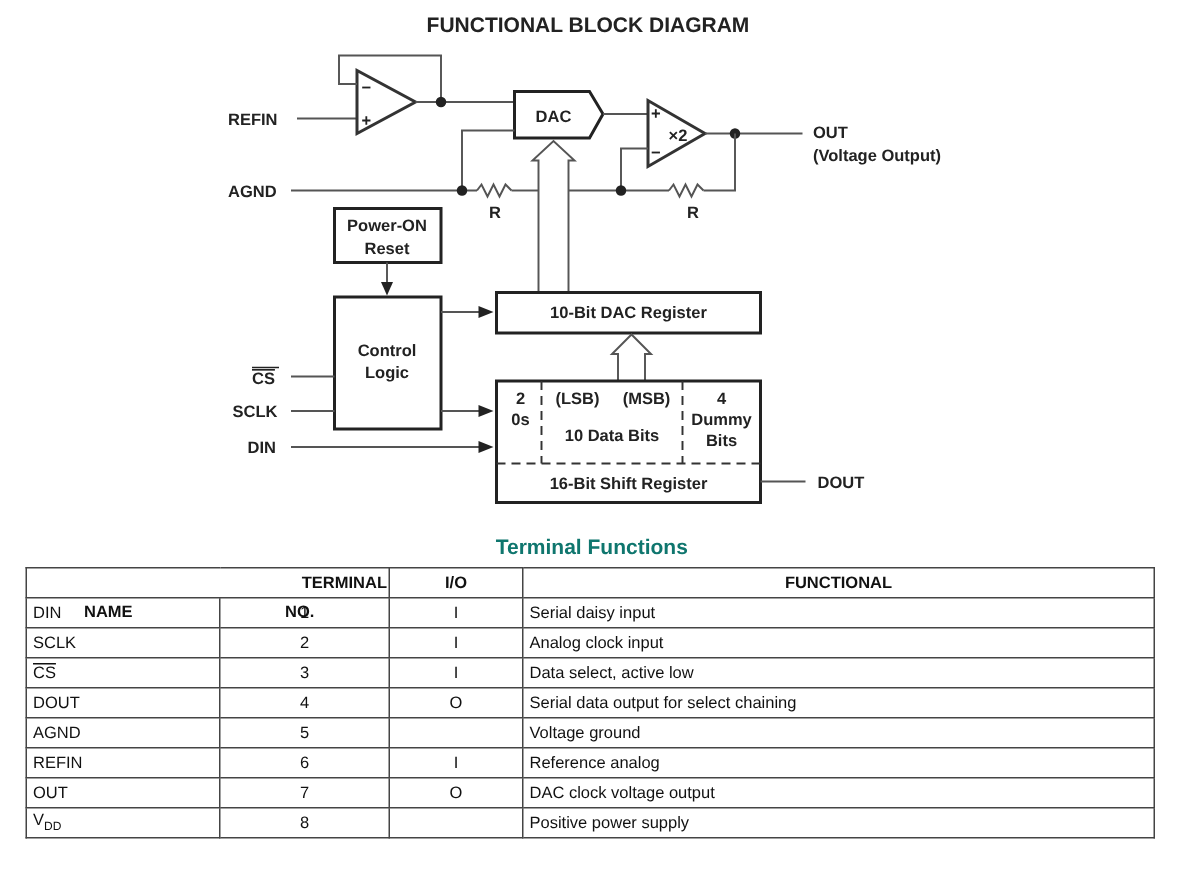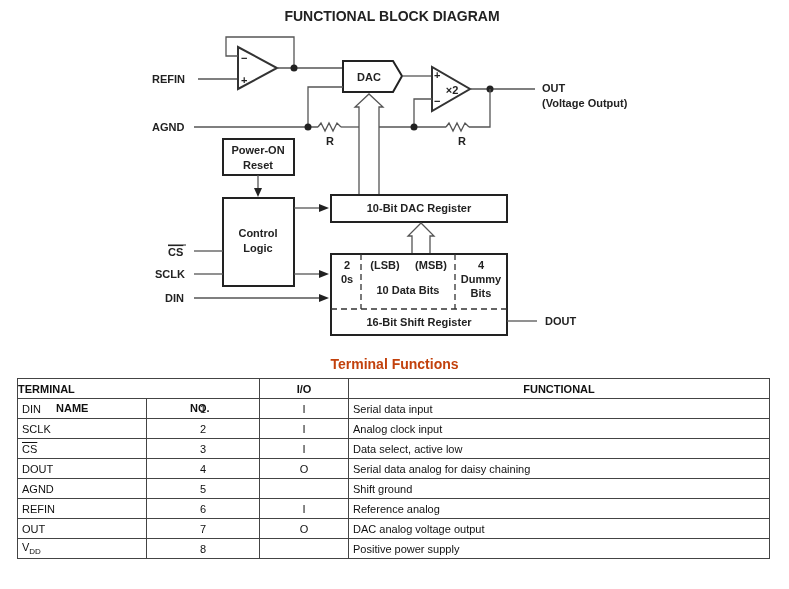--- a/index.html
+++ b/index.html
@@ -10,31 +10,31 @@
   .title { font-size: 14px; }
   .lbl { font-size: 11px; }
   .blk { font-size: 11px; }
   .wire { stroke: #555; stroke-width: 1.3; fill: none; }
   .box { stroke: #222; stroke-width: 2; fill: #fff; }
   .tri { stroke: #333; stroke-width: 2; fill: #fff; }
   .dot { fill: #222; }
   .arrowhead { fill: #222; }
 
   .tf-title { position: absolute; left: 0; width: 789px; top: 356px; text-align: center;
-              font-weight: bold; font-size: 14px; font-family: "Liberation Sans", sans-serif; color: #c2410c; }
+              font-weight: bold; font-size: 14px; font-family: "Liberation Sans", sans-serif; color: #0f766e; }
   table.tf { position: absolute; left: 17px; top: 378px; width: 753px;
              border-collapse: collapse; font-size: 11px; font-family: "Liberation Sans", sans-serif; }
   table.tf td, table.tf th { border: 1px solid #444; padding: 0 4px; height: 19px; }
   table.tf th { font-weight: bold; font-size: 11px; }
   .c-name { width: 120px; text-align: left; }
   .c-no { width: 104px; text-align: center; }
   .c-io { width: 80px; text-align: center; }
   .c-desc { text-align: left; }
   .termhdr { position: relative; height: 40px; padding: 0 !important; }
-  .termhdr .t1 { position: absolute; left: 0; width: 240px; top: 4px; text-align: left; }
+  .termhdr .t1 { position: absolute; left: 0; width: 240px; top: 4px; text-align: right; }
   .termhdr .t2 { position: absolute; left: 38px; top: 23px; }
   .termhdr .t3 { position: absolute; left: 172px; top: 23px; }
   .ovl { text-decoration: overline; }
   sub { font-size: 8px; }
 </style>
 </head>
 <body>
 
 <svg id="diagram" width="789" height="350" viewBox="0 0 789 350">
   <text class="title" x="392" y="21" text-anchor="middle">FUNCTIONAL BLOCK DIAGRAM</text>
@@ -152,57 +152,57 @@
       </th>
       <th class="c-io">I/O</th>
       <th class="c-desc" style="text-align:center">FUNCTIONAL</th>
     </tr>
   </thead>
   <tbody id="tf-body">
       <tr>
         <td class="c-name"><span>DIN</span></td>
         <td class="c-no"><span>1</span></td>
         <td class="c-io"><span>I</span></td>
-        <td class="c-desc"><span>Serial data input</span></td>
+        <td class="c-desc"><span>Serial daisy input</span></td>
       </tr>
       <tr>
         <td class="c-name"><span>SCLK</span></td>
         <td class="c-no"><span>2</span></td>
         <td class="c-io"><span>I</span></td>
         <td class="c-desc"><span>Analog clock input</span></td>
       </tr>
       <tr>
         <td class="c-name"><span class="ovl">CS</span></td>
         <td class="c-no"><span>3</span></td>
         <td class="c-io"><span>I</span></td>
         <td class="c-desc"><span>Data select, active low</span></td>
       </tr>
       <tr>
         <td class="c-name"><span>DOUT</span></td>
         <td class="c-no"><span>4</span></td>
         <td class="c-io"><span>O</span></td>
-        <td class="c-desc"><span>Serial data analog for daisy chaining</span></td>
+        <td class="c-desc"><span>Serial data output for select chaining</span></td>
       </tr>
       <tr>
         <td class="c-name"><span>AGND</span></td>
         <td class="c-no"><span>5</span></td>
         <td class="c-io"><span></span></td>
-        <td class="c-desc"><span>Shift ground</span></td>
+        <td class="c-desc"><span>Voltage ground</span></td>
       </tr>
       <tr>
         <td class="c-name"><span>REFIN</span></td>
         <td class="c-no"><span>6</span></td>
         <td class="c-io"><span>I</span></td>
         <td class="c-desc"><span>Reference analog</span></td>
       </tr>
       <tr>
         <td class="c-name"><span>OUT</span></td>
         <td class="c-no"><span>7</span></td>
         <td class="c-io"><span>O</span></td>
-        <td class="c-desc"><span>DAC analog voltage output</span></td>
+        <td class="c-desc"><span>DAC clock voltage output</span></td>
       </tr>
       <tr>
         <td class="c-name"><span>V</span><sub>DD</sub></td>
         <td class="c-no"><span>8</span></td>
         <td class="c-io"><span></span></td>
         <td class="c-desc"><span>Positive power supply</span></td>
       </tr>
     </tbody>
 </table>
 

